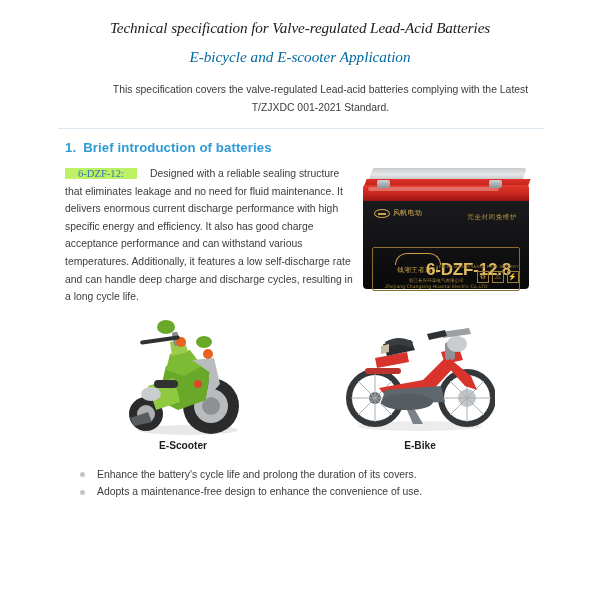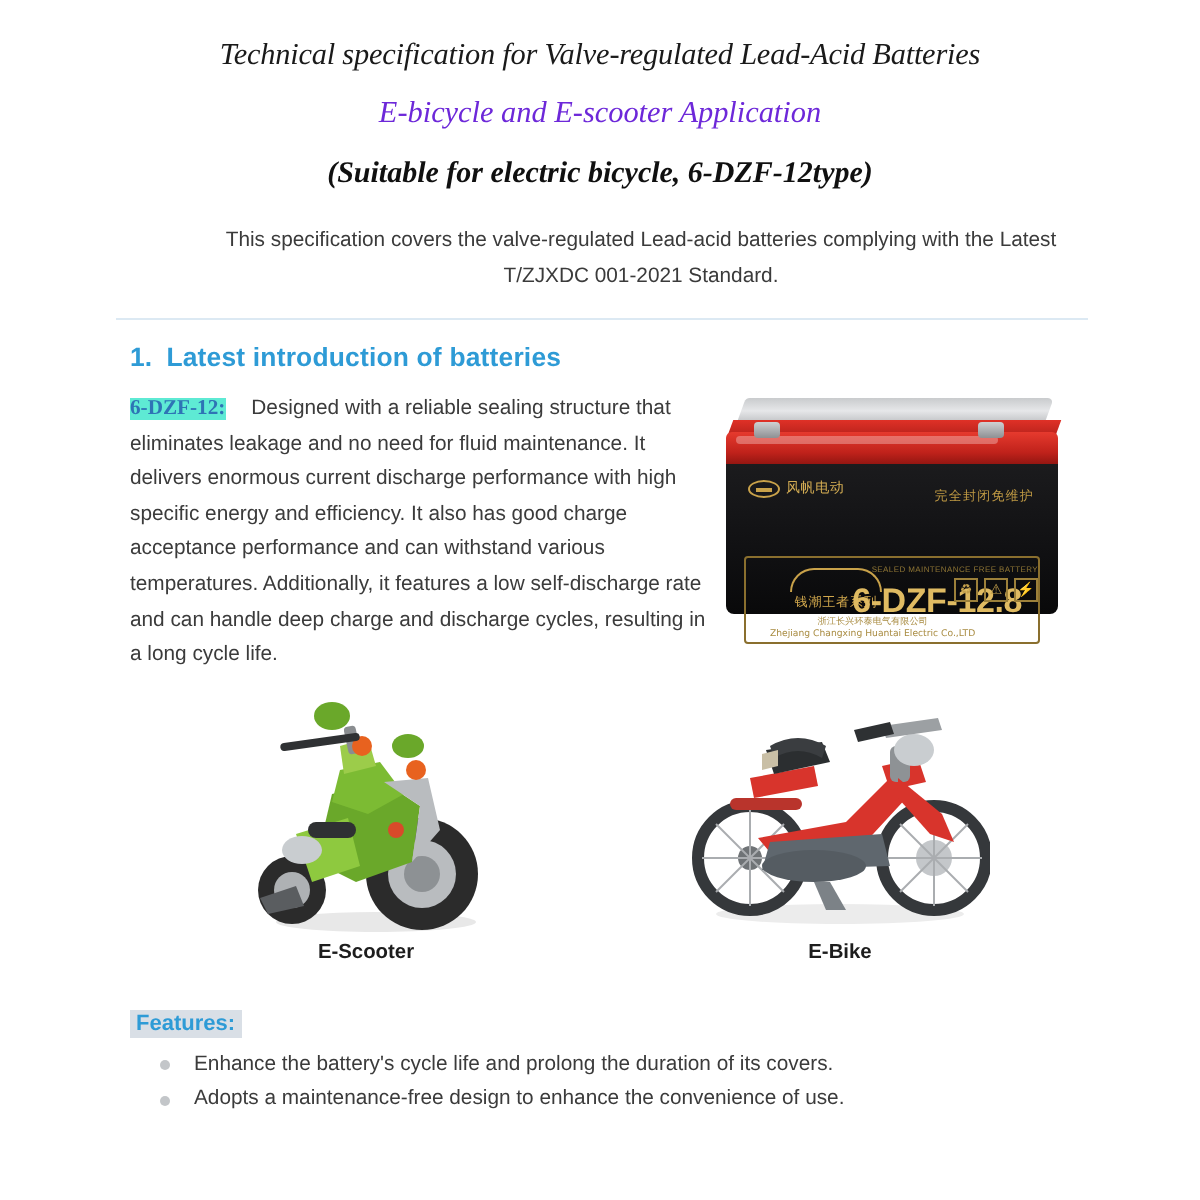--- a/index.html
+++ b/index.html
@@ -31,21 +31,21 @@
   }
   .title-line-1 {
     font-size: 15.2px;
     line-height: 28px;
     color: #1a1a1a;
     letter-spacing: -0.1px;
   }
   .title-line-2 {
     font-size: 15.2px;
     line-height: 30px;
-    color: #6d28d9;
+    color: #0369a1;
   }
   .title-line-3 {
     font-size: 15px;
     line-height: 31px;
     font-weight: bold;
     color: #101010;
   }
 
   
   .intro {
@@ -81,25 +81,25 @@
   }
   .body-text {
     width: 290px;
     margin-left: 65px;
     font-size: 10.4px;
     line-height: 17.6px;
     color: #3b3b3b;
   }
   .model-tag {
     font-family: "Liberation Serif", serif;
-    font-weight: bold;
+    font-weight: normal;
     font-size: 10.6px;
     color: #2e74b5;
-    background: #5eead4;
-    padding: 0 0;
+    background: #bef264;
+    padding: 0 13px;
   }
   .model-gap { display: inline-block; width: 13px; }
 
   
   .battery-wrap {
     position: absolute;
     left: 363px;
     top: 3px;
     width: 168px;
     height: 120px;
@@ -138,21 +138,21 @@
     width: 13px; height: 8px;
     top: 12px;
     background: linear-gradient(180deg,#cfd1d3,#8e9093);
     border-radius: 2px;
   }
   .bat-term.t1 { left: 14px; }
   .bat-term.t2 { left: 126px; }
   .bat-body {
     position: absolute;
     left: 0; top: 33px;
-    width: 166px; height: 75px;
+    width: 166px; height: 88px;
     background: linear-gradient(180deg,#1b1b1d 0%,#111113 55%,#09090a 100%);
     border-radius: 0 0 4px 4px;
   }
   .bat-logo {
     position: absolute;
     left: 11px; top: 7px;
     display: flex; align-items: center; gap: 3px;
   }
   .bat-logo-oval {
     width: 16px; height: 9px;
@@ -297,29 +297,28 @@
   }
 </style>
 </head>
 <body>
 
 <div class="page">
 
   <div class="title-block">
     <div class="title-line-1">Technical specification for Valve-regulated Lead-Acid Batteries</div>
     <div class="title-line-2">E-bicycle and E-scooter Application</div>
-    <div class="title-line-3">(Suitable for electric bicycle, 6-DZF-12type)</div>
   </div>
 
   <div class="intro">This specification covers the valve-regulated Lead-acid batteries complying with the Latest T/ZJXDC 001-2021 Standard.</div>
 
   <div class="divider"></div>
 
   <div class="section-heading">
-    <span class="num">1.</span><span>Latest introduction of batteries</span>
+    <span class="num">1.</span><span>Brief introduction of batteries</span>
   </div>
 
   <div class="intro-row">
 
     <div class="body-text">
       <span class="model-tag">6-DZF-12:</span><span class="model-gap"></span><span>Designed with a reliable sealing structure that eliminates leakage and no need for fluid maintenance. It delivers enormous current discharge performance with high specific energy and efficiency. It also has good charge acceptance performance and can withstand various temperatures. Additionally, it features a low self-discharge rate and can handle deep charge and discharge cycles, resulting in a long cycle life.</span>
     </div>
 
     <div class="battery-wrap">
       <div class="bat-top"></div>
@@ -428,23 +427,20 @@
           <path d="M36 32 L44 30 L44 38 L36 40 Z" fill="#c9bfa6"></path>
           <path d="M104 44 L126 62 L132 76 L120 72 L104 54 Z" fill="#d8342c"></path>
           <path d="M62 96 L68 110 L78 110 L70 96 Z" fill="#7c8287"></path>
           <rect x="20" y="54" width="36" height="6" rx="3" fill="#b9342c"></rect>
         </svg>
       </div>
       <div class="app-caption">E-Bike</div>
     </div>
   </div>
 
-  <div class="features-label">
-    <span class="hl-label">Features:</span>
-  </div>
 
   <ul class="features">
     <li>Enhance the battery's cycle life and prolong the duration of its covers.</li>
     <li>Adopts a maintenance-free design to enhance the convenience of use.</li>
 
   </ul>
 
 </div>
 
 </body></html>

